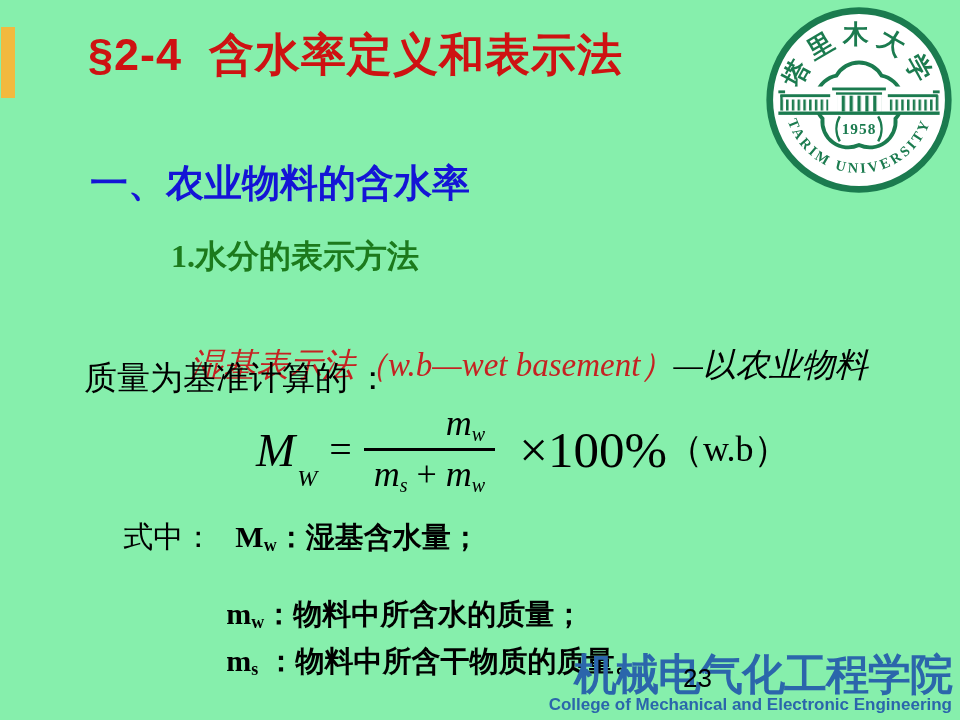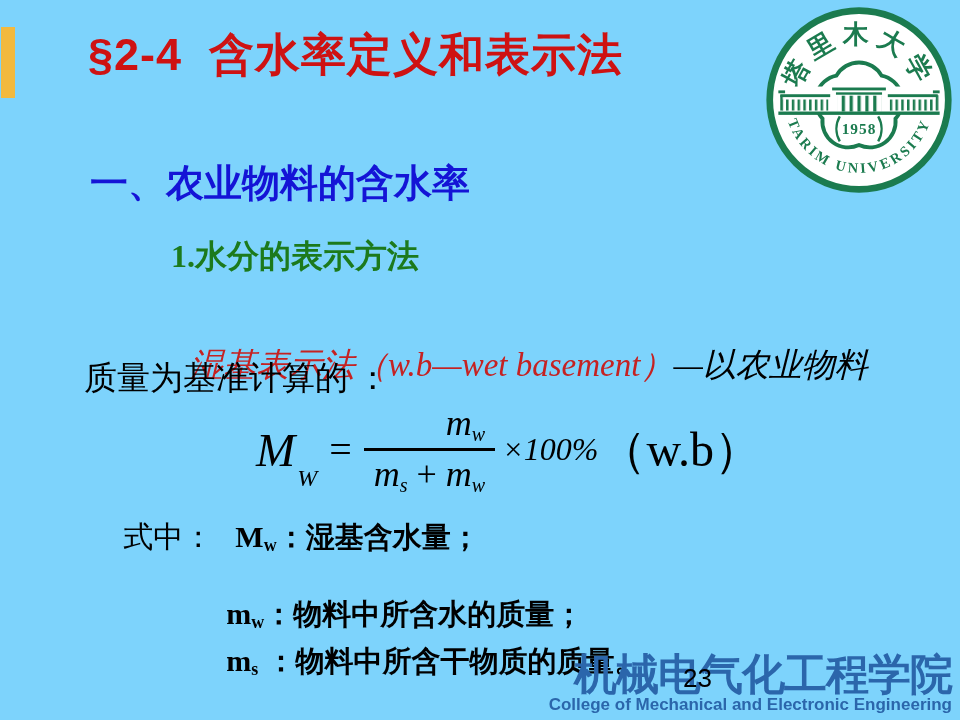--- a/index.html
+++ b/index.html
@@ -1,18 +1,18 @@
 <!DOCTYPE html>
 <html><head>
 <meta charset="utf-8">
 <style>
   html,body{margin:0;padding:0;}
   body{width:960px;height:720px;background:#ffffff;overflow:hidden;
        font-family:"Liberation Sans","DejaVu Sans",sans-serif;}
-  .slide{position:relative;width:960px;height:720px;background:#7dd3fc;}
+  .slide{position:relative;width:960px;height:720px;background:#86efac;}
 
   .accent-bar{position:absolute;left:1px;top:27px;width:14px;height:71px;background:#f2b93e;}
 
   .title{position:absolute;left:88px;top:30px;font-size:45px;font-weight:bold;
          color:#ce1212;letter-spacing:1px;white-space:pre;line-height:1.1;}
 
   .logo{position:absolute;left:763px;top:4px;width:192px;height:192px;}
 
   .section-heading{position:absolute;left:90px;top:158px;font-size:38px;font-weight:bold;
                    color:#1414d6;white-space:pre;}
@@ -29,22 +29,22 @@
   .formula{position:absolute;left:256px;top:402px;display:flex;align-items:center;color:#000;
            font-family:"Liberation Serif","DejaVu Serif",serif;}
   .fm-i{font-style:italic;}
   .fm-lhs{font-size:47px;}
   .fm-lhs-sub{font-size:24px;align-self:flex-end;margin:0 0 6px 2px;}
   .fm-eq{font-size:40px;margin:0 12px;}
   .frac{display:flex;flex-direction:column;align-items:flex-end;}
   .frac-num,.frac-den{font-size:36px;padding:0 10px;white-space:pre;}
   .frac-bar{height:3px;background:#000;align-self:stretch;margin:2px 0;}
   .fm-sub{font-size:20px;vertical-align:-28%;font-style:italic;}
-  .fm-mult{font-size:32px;margin-left:7px;white-space:pre;font-style:italic;}
-  .fm-basis{font-size:48px;white-space:pre;}
+  .fm-mult{font-size:51px;margin-left:24px;white-space:pre;}
+  .fm-basis{font-size:36px;white-space:pre;}
 
   .legend-row{position:absolute;color:#000;font-size:30px;white-space:pre;}
   .legend-prefix{font-family:"Liberation Serif","DejaVu Serif",serif;margin-right:22px;}
   .legend-sym{font-family:"Liberation Serif","DejaVu Serif",serif;font-weight:bold;}
   .legend-sym sub,.legend-subsc{font-size:18px;font-weight:bold;
        font-family:"Liberation Serif","DejaVu Serif",serif;vertical-align:-20%;}
   .legend-desc{font-weight:bold;font-size:29px;}
   .legend-row.r1{left:90px;top:483px;}
   .legend-row.r2{left:193px;top:561px;}
   .legend-row.r3{left:193px;top:608px;}

